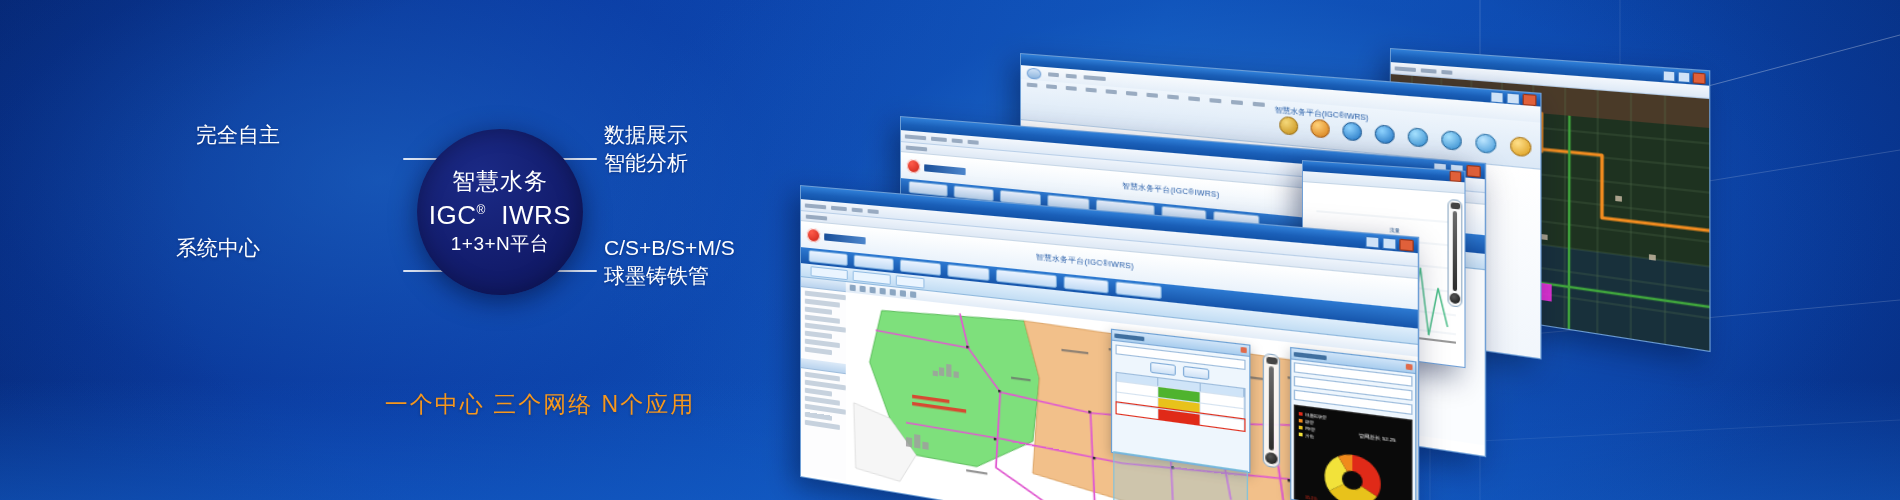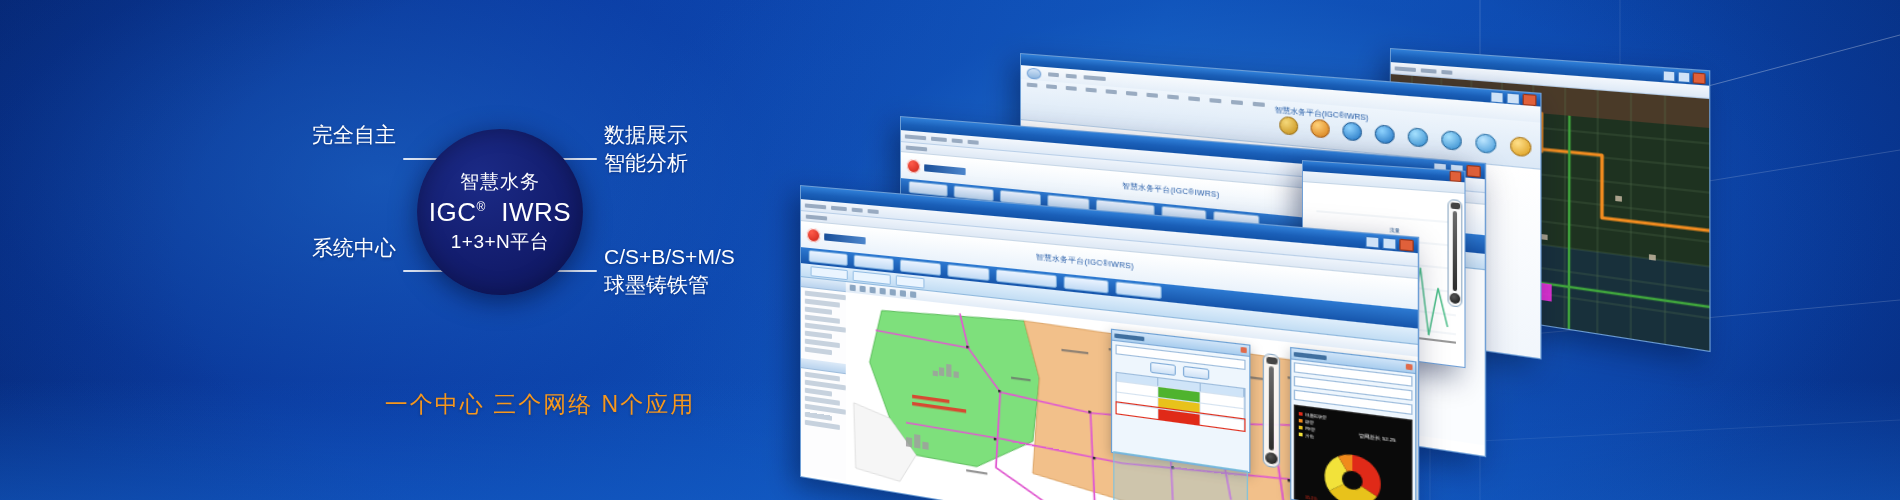--- a/index.html
+++ b/index.html
@@ -31,33 +31,33 @@
 
   
   .diagram{position:absolute;left:0;top:0;width:980px;height:500px;}
   .hub{
     position:absolute;left:417px;top:129px;width:166px;height:166px;border-radius:50%;
     background:radial-gradient(circle at 38% 30%, #1b2a86 0%, #131d6e 55%, #0c1357 100%);
     box-shadow:0 6px 26px rgba(3,10,45,0.55), inset 0 0 22px rgba(0,0,0,0.25);
     display:flex;flex-direction:column;align-items:center;justify-content:center;
     color:#fff;text-align:center;line-height:1.18;
   }
-  .hub .h1{font-size:19px;letter-spacing:1px;margin-bottom:4px;}
+  .hub .h1{font-size:23px;letter-spacing:1px;margin-bottom:4px;}
   .hub .h2{font-size:26px;font-weight:400;letter-spacing:.5px;white-space:nowrap;}
   .hub .h2 sup{font-size:12px;vertical-align:super;}
   .hub .h3{font-size:19px;margin-top:3px;letter-spacing:.5px;}
 
   .feat{position:absolute;color:#ffffff;font-size:21px;line-height:1.35;white-space:nowrap;text-shadow:0 1px 3px rgba(0,20,70,.45);}
   .feat .l{display:block;}
-  .feat.left{text-align:right;}
+  .feat.left{text-align:left;}
   .feat.right{text-align:left;}
   .f-tl{left:196px;top:121px;width:200px;}
   .f-bl{left:176px;top:234px;width:220px;}
   .f-tr{left:604px;top:121px;width:240px;}
-  .f-br{left:604px;top:243px;width:260px;}
+  .f-br{left:604px;top:234px;width:260px;}
 
   .connector{position:absolute;height:2px;background:rgba(255,255,255,.85);border-radius:2px;}
   .c-tl{left:403px;top:158px;width:42px;}
   .c-tr{left:555px;top:158px;width:42px;}
   .c-bl{left:403px;top:270px;width:42px;}
   .c-br{left:555px;top:270px;width:42px;}
 
   .tagline{
     position:absolute;left:300px;top:389px;width:480px;text-align:center;
     color:#f6971d;font-size:23px;letter-spacing:2px;white-space:nowrap;

